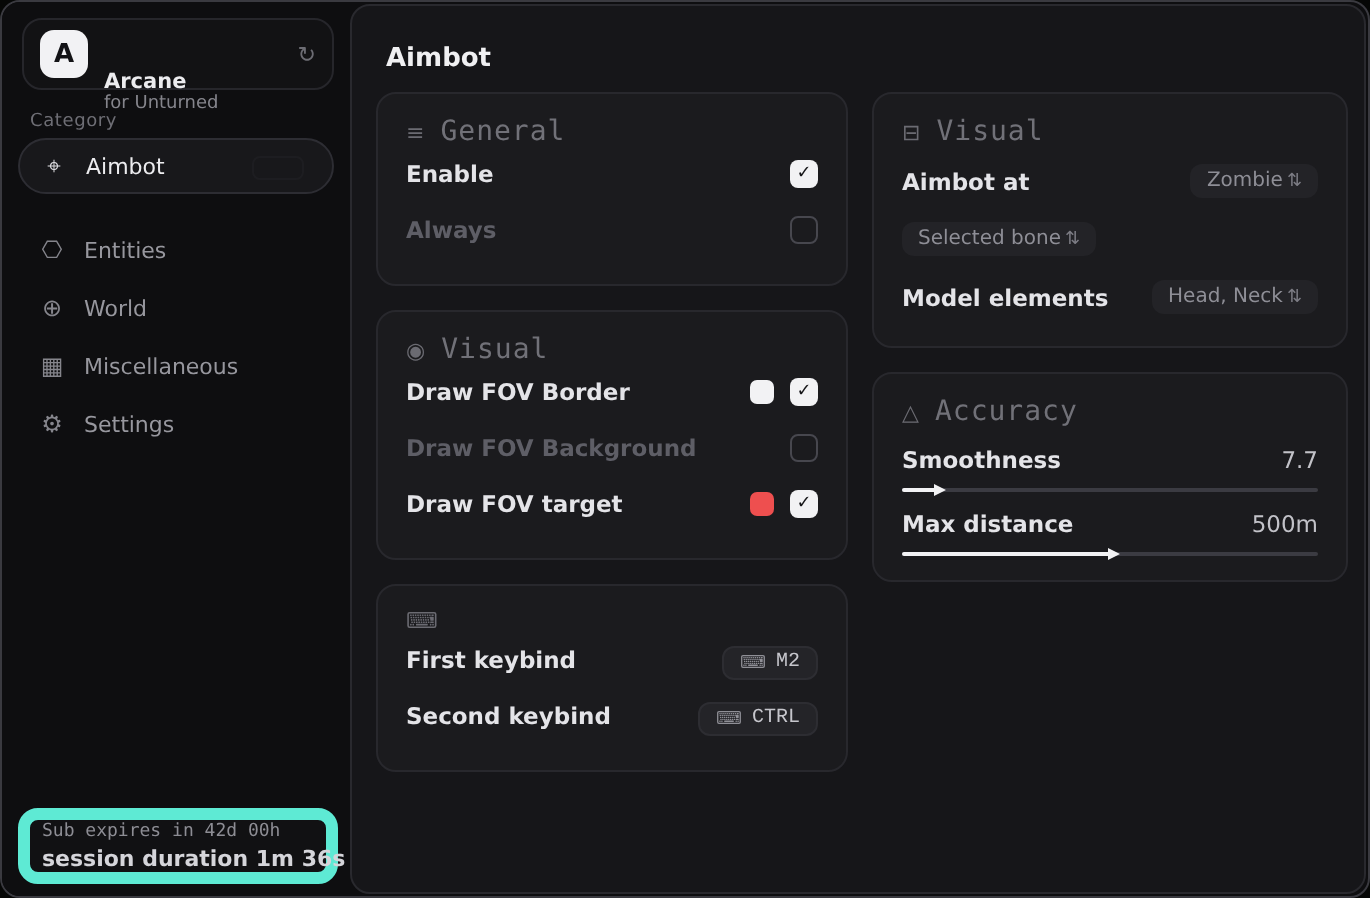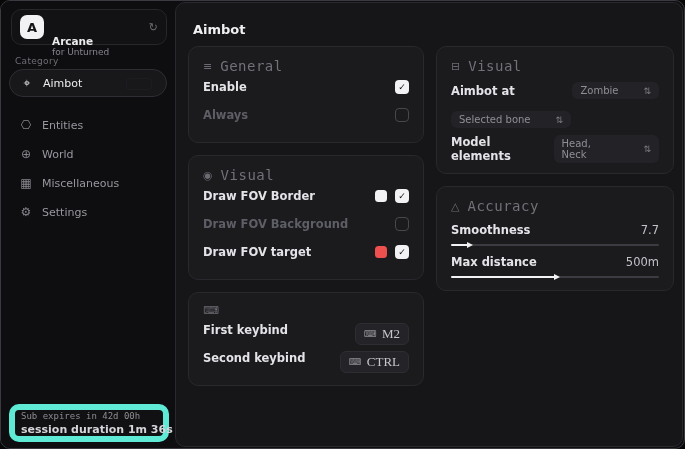--- a/index.html
+++ b/index.html
@@ -72,24 +72,24 @@
     display:flex; align-items:center; justify-content:center;
   }
   .checkbox.checked { background:#f2f2f4; color:#151518; font-size:9px; font-weight:bold; }
   .checkbox.unchecked { border:1.5px solid #47474e; background:transparent; }
   .swatch { width:12px; height:12px; border-radius:3.5px; cursor:pointer; }
   .keybtn {
     display:flex; align-items:center; gap:5px; background:#242428; border:1px solid #2d2d32;
     border-radius:6px; padding:2px 8px; cursor:pointer;
   }
   .keybtn .kicon { font-size:9px; color:#8f8f96; }
-  .keybtn .klabel { font-family:Liberation Serif, serif; font-size:13px; color:#c6c6cc; }
+  .keybtn .klabel { font-family:Liberation Mono, monospace; font-size:10px; color:#c6c6cc; }
   .trow { display:flex; align-items:center; justify-content:space-between; height:25px; margin-top:4px; }
   .dropdown {
-    display:flex; align-items:center; gap:25px; background:#232327; border-radius:6px;
+    display:flex; align-items:center; gap:2px; background:#232327; border-radius:6px;
     padding:3px 8px; cursor:pointer;
   }
   .dropdown .dvalue { font-size:10px; color:#8e8e96; }
   .dropdown .dicon { font-size:9px; color:#7c7c84; }
   .slider-group { margin-top:7px; }
   .slider-top { display:flex; align-items:center; justify-content:space-between; height:18px; }
   .slider-value { font-size:11.5px; color:#c2c2c8; }
   .track { position:relative; height:2px; background:#3b3b42; border-radius:1px; margin-top:5px; cursor:pointer; }
   .fill { position:absolute; left:0; top:0; height:2px; background:#f2f2f4; border-radius:1px; }
   .thumb {

